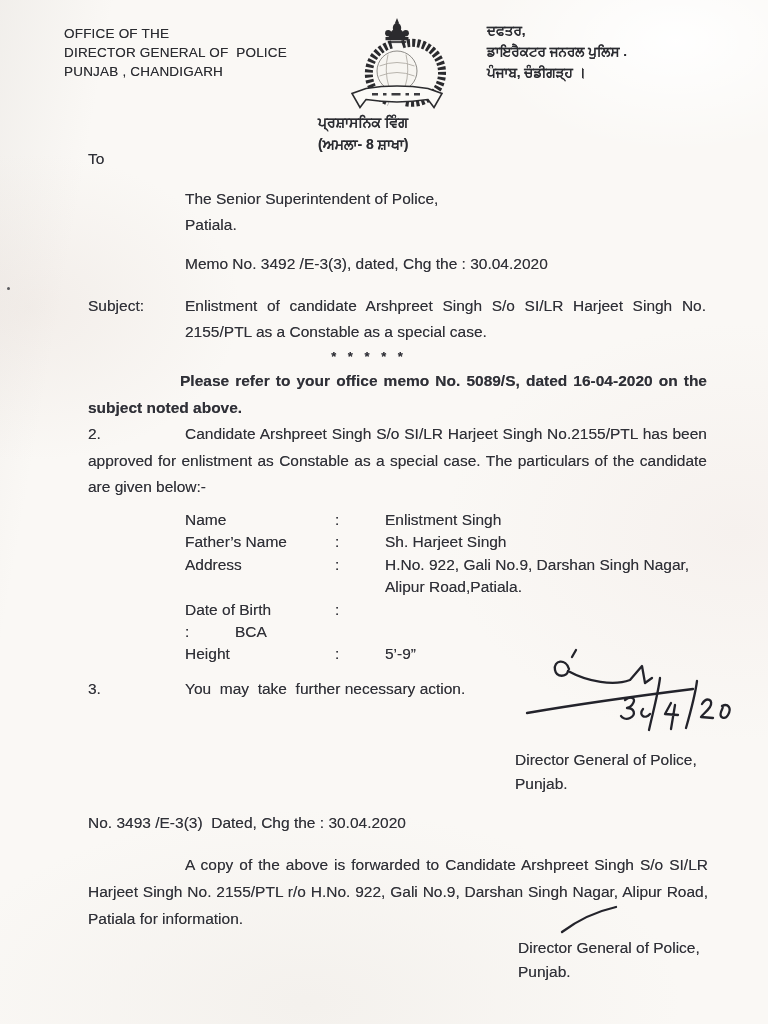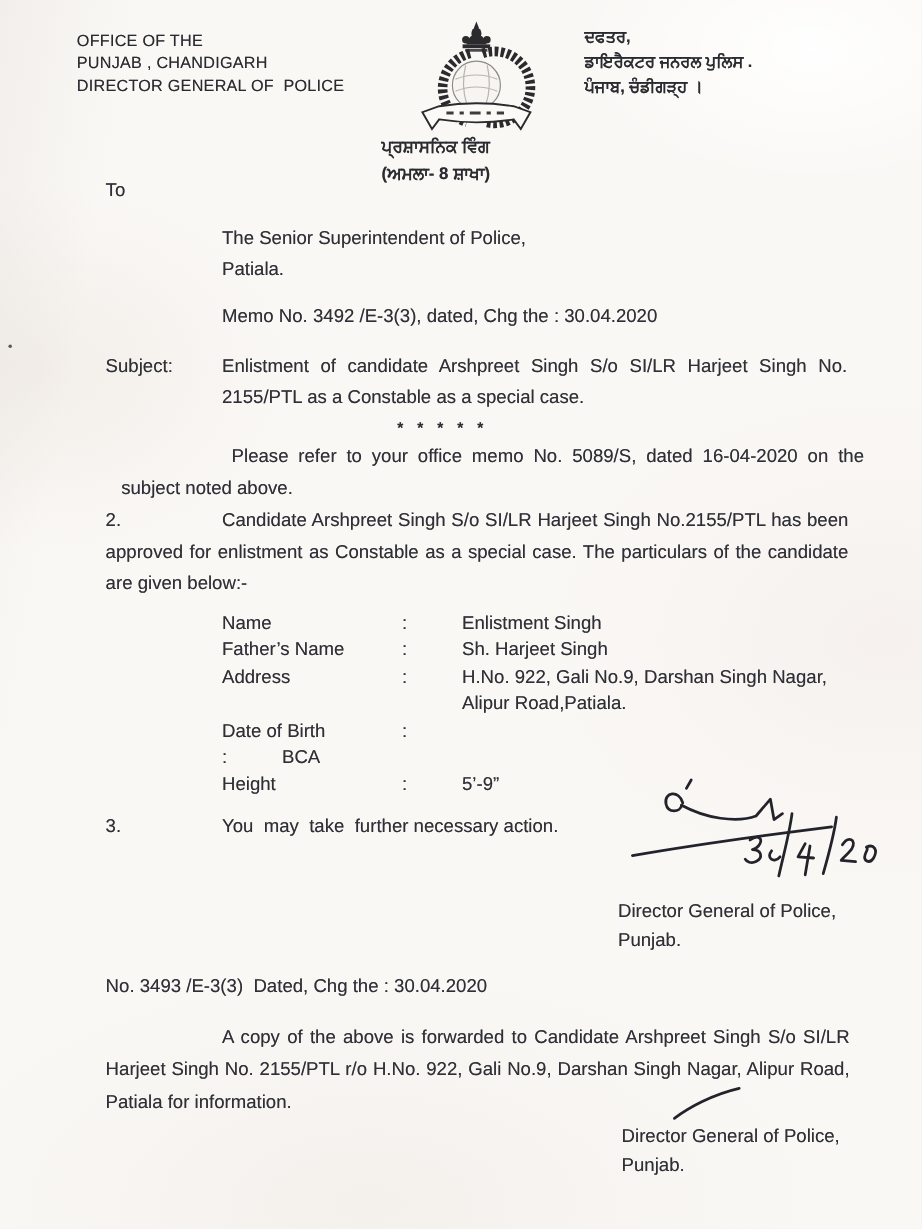--- a/index.html
+++ b/index.html
@@ -35,21 +35,21 @@
   .addressee { top:186px; left:185px; line-height:26px; }
   .memo-line { top:255px; left:185px; }
 
   .subject-row { top:293px; left:88px; width:618px; display:flex; line-height:26px; }
   .subject-label { flex:0 0 97px; }
   .subject-text { flex:1; text-align:justify; }
 
   .stars { top:349px; left:88px; width:562px; text-align:center; letter-spacing:4px; font-weight:bold; font-size:13px; }
 
   .para { margin:0; text-align:justify; line-height:26.5px; }
-  .para-intro { top:368px; left:101px; width:619px; text-indent:92px; }
+  .para-intro { top:368px; left:88px; width:619px; text-indent:92px;font-weight:bold; }
   .para-2 { top:421px; left:88px; width:619px; }
   .pnum { display:inline-block; width:97px; text-indent:0; }
   .para-3 { top:676px; left:88px; width:619px; }
 
   .particulars { top:509px; left:185px; line-height:22.4px; }
   .prow { display:flex; }
   .plabel { width:150px; }
   .pcolon { width:50px; }
   .pvalue { width:333px; }
 
@@ -65,22 +65,22 @@
 
   svg .ink { stroke:#23232b; stroke-width:2.3; fill:none; stroke-linecap:round; stroke-linejoin:round; }
 </style>
 </head>
 <body>
 
 <div class="page">
 
   <div class="abs office-block">
     <div>OFFICE OF THE</div>
+    <div class="pre">DIRECTOR GENERAL OF  POLICE</div>
     <div class="pre">PUNJAB , CHANDIGARH</div>
-    <div class="pre">DIRECTOR GENERAL OF  POLICE</div>
   </div>
 
   <svg class="abs emblem" width="116" height="96" viewBox="0 0 114 96">
 
     <g fill="#2b2b2e" stroke="none">
       <path d="M57,2 l2.2,5.5 h-4.4 Z"></path>
       <ellipse cx="57" cy="12" rx="4.2" ry="5"></ellipse>
       <path d="M48.5,21 q2.5,-8.5 8.5,-8.5 q6,0 8.5,8.5 Z"></path>
       <circle cx="48.2" cy="17.2" r="3.1"></circle>
       <circle cx="65.8" cy="17.2" r="3.1"></circle>

